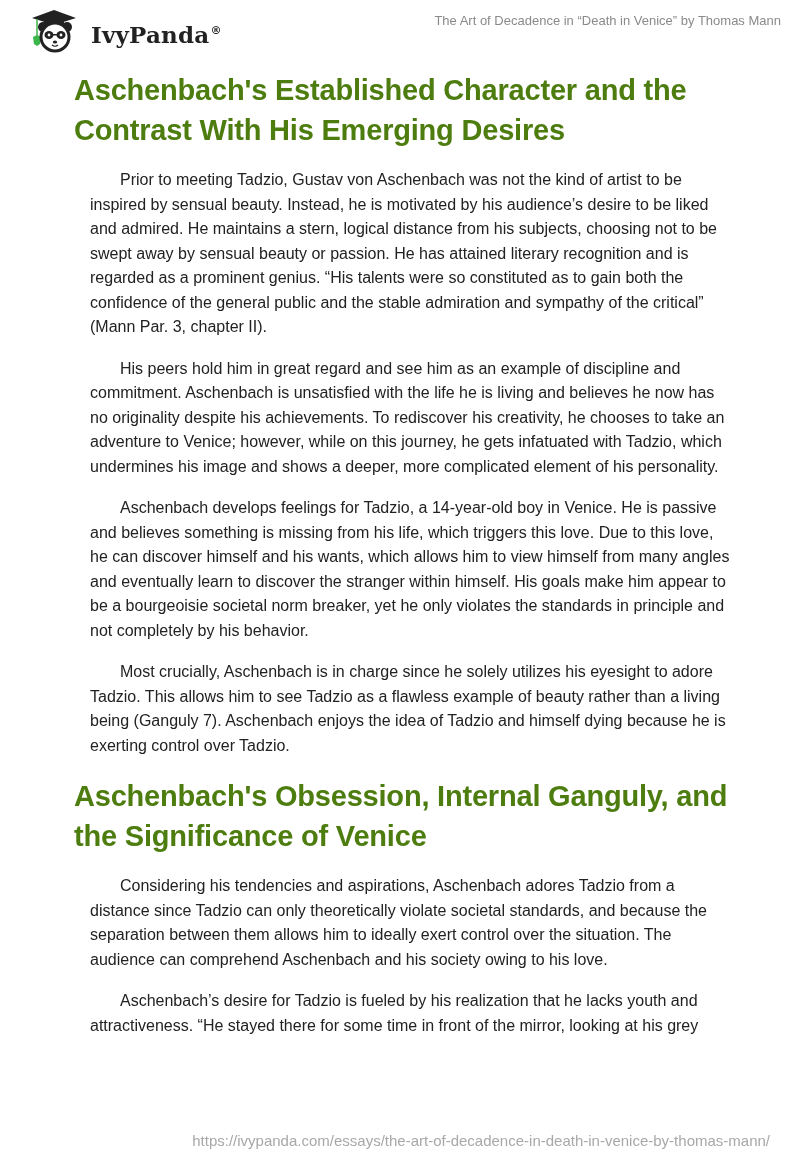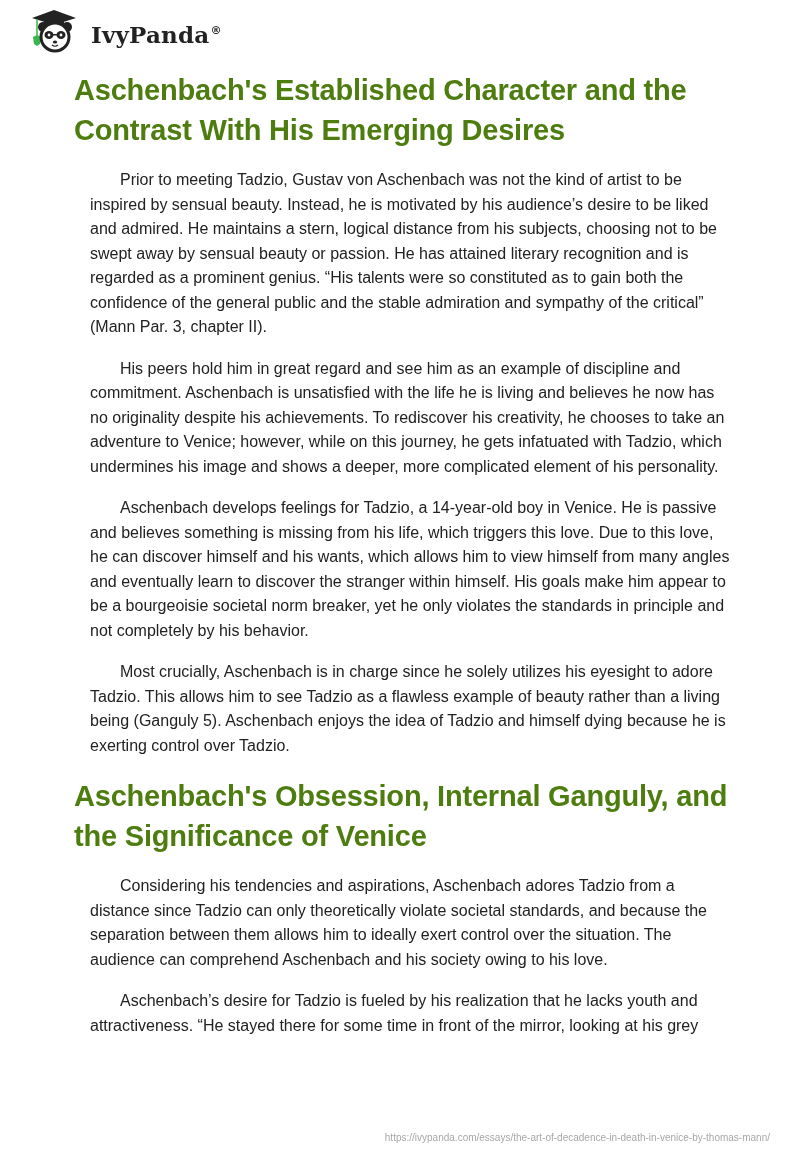--- a/index.html
+++ b/index.html
@@ -79,21 +79,21 @@
       font-size: 16px;
       line-height: 24.5px;
       margin: 0 0 17px 16px;
       text-indent: 30px;
       color: #222222;
     }
     .footer-url {
       position: absolute;
       right: 30px;
       top: 1132px;
-      font-size: 10px;
+      font-size: 15px;
       color: #a8a8a8;
       white-space: nowrap;
     }
   </style>
 </head>
 <body>
 
 <div class="header">
   <div class="logo">
     <span>
@@ -115,27 +115,28 @@
         <rect x="23.5" y="26" width="5" height="1.5" fill="#222"></rect>
         <circle cx="20" cy="27" r="1.4" fill="#fff"></circle>
         <circle cx="32" cy="27" r="1.4" fill="#fff"></circle>
 
         <ellipse cx="26" cy="34" rx="2.2" ry="1.6" fill="#222"></ellipse>
         <path d="M23 37 Q26 39.5 29 37" stroke="#222" stroke-width="1.2" fill="none"></path>
       </svg>
     </span>
     <span class="logo-text"><span>IvyPanda</span><span class="logo-reg">®</span></span>
   </div>
+  <div class="doc-title">The Art of Decadence in “Death in Venice” by Thomas Mann</div>
 </div>
 
 <div class="content">
   <h2>Aschenbach's Established Character and the Contrast With His Emerging Desires</h2>
   <p>Prior to meeting Tadzio, Gustav von Aschenbach was not the kind of artist to be inspired by sensual beauty. Instead, he is motivated by his audience’s desire to be liked and admired. He maintains a stern, logical distance from his subjects, choosing not to be swept away by sensual beauty or passion. He has attained literary recognition and is regarded as a prominent genius. “His talents were so constituted as to gain both the confidence of the general public and the stable admiration and sympathy of the critical” (Mann Par. 3, chapter II).</p>
   <p>His peers hold him in great regard and see him as an example of discipline and commitment. Aschenbach is unsatisfied with the life he is living and believes he now has no originality despite his achievements. To rediscover his creativity, he chooses to take an adventure to Venice; however, while on this journey, he gets infatuated with Tadzio, which undermines his image and shows a deeper, more complicated element of his personality.</p>
   <p>Aschenbach develops feelings for Tadzio, a 14-year-old boy in Venice. He is passive and believes something is missing from his life, which triggers this love. Due to this love, he can discover himself and his wants, which allows him to view himself from many angles and eventually learn to discover the stranger within himself. His goals make him appear to be a bourgeoisie societal norm breaker, yet he only violates the standards in principle and not completely by his behavior.</p>
-  <p>Most crucially, Aschenbach is in charge since he solely utilizes his eyesight to adore Tadzio. This allows him to see Tadzio as a flawless example of beauty rather than a living being (Ganguly 5). Aschenbach enjoys the idea of Tadzio and himself dying because he is exerting control over Tadzio.</p>
+  <p>Most crucially, Aschenbach is in charge since he solely utilizes his eyesight to adore Tadzio. This allows him to see Tadzio as a flawless example of beauty rather than a living being (Ganguly 7). Aschenbach enjoys the idea of Tadzio and himself dying because he is exerting control over Tadzio.</p>
 
   <h2 class="second">Aschenbach's Obsession, Internal Ganguly, and the Significance of Venice</h2>
   <p>Considering his tendencies and aspirations, Aschenbach adores Tadzio from a distance since Tadzio can only theoretically violate societal standards, and because the separation between them allows him to ideally exert control over the situation. The audience can comprehend Aschenbach and his society owing to his love.</p>
   <p>Aschenbach’s desire for Tadzio is fueled by his realization that he lacks youth and attractiveness. “He stayed there for some time in front of the mirror, looking at his grey</p>
 </div>
 
 <div class="footer-url">https://ivypanda.com/essays/the-art-of-decadence-in-death-in-venice-by-thomas-mann/</div>
 
 </body></html>

